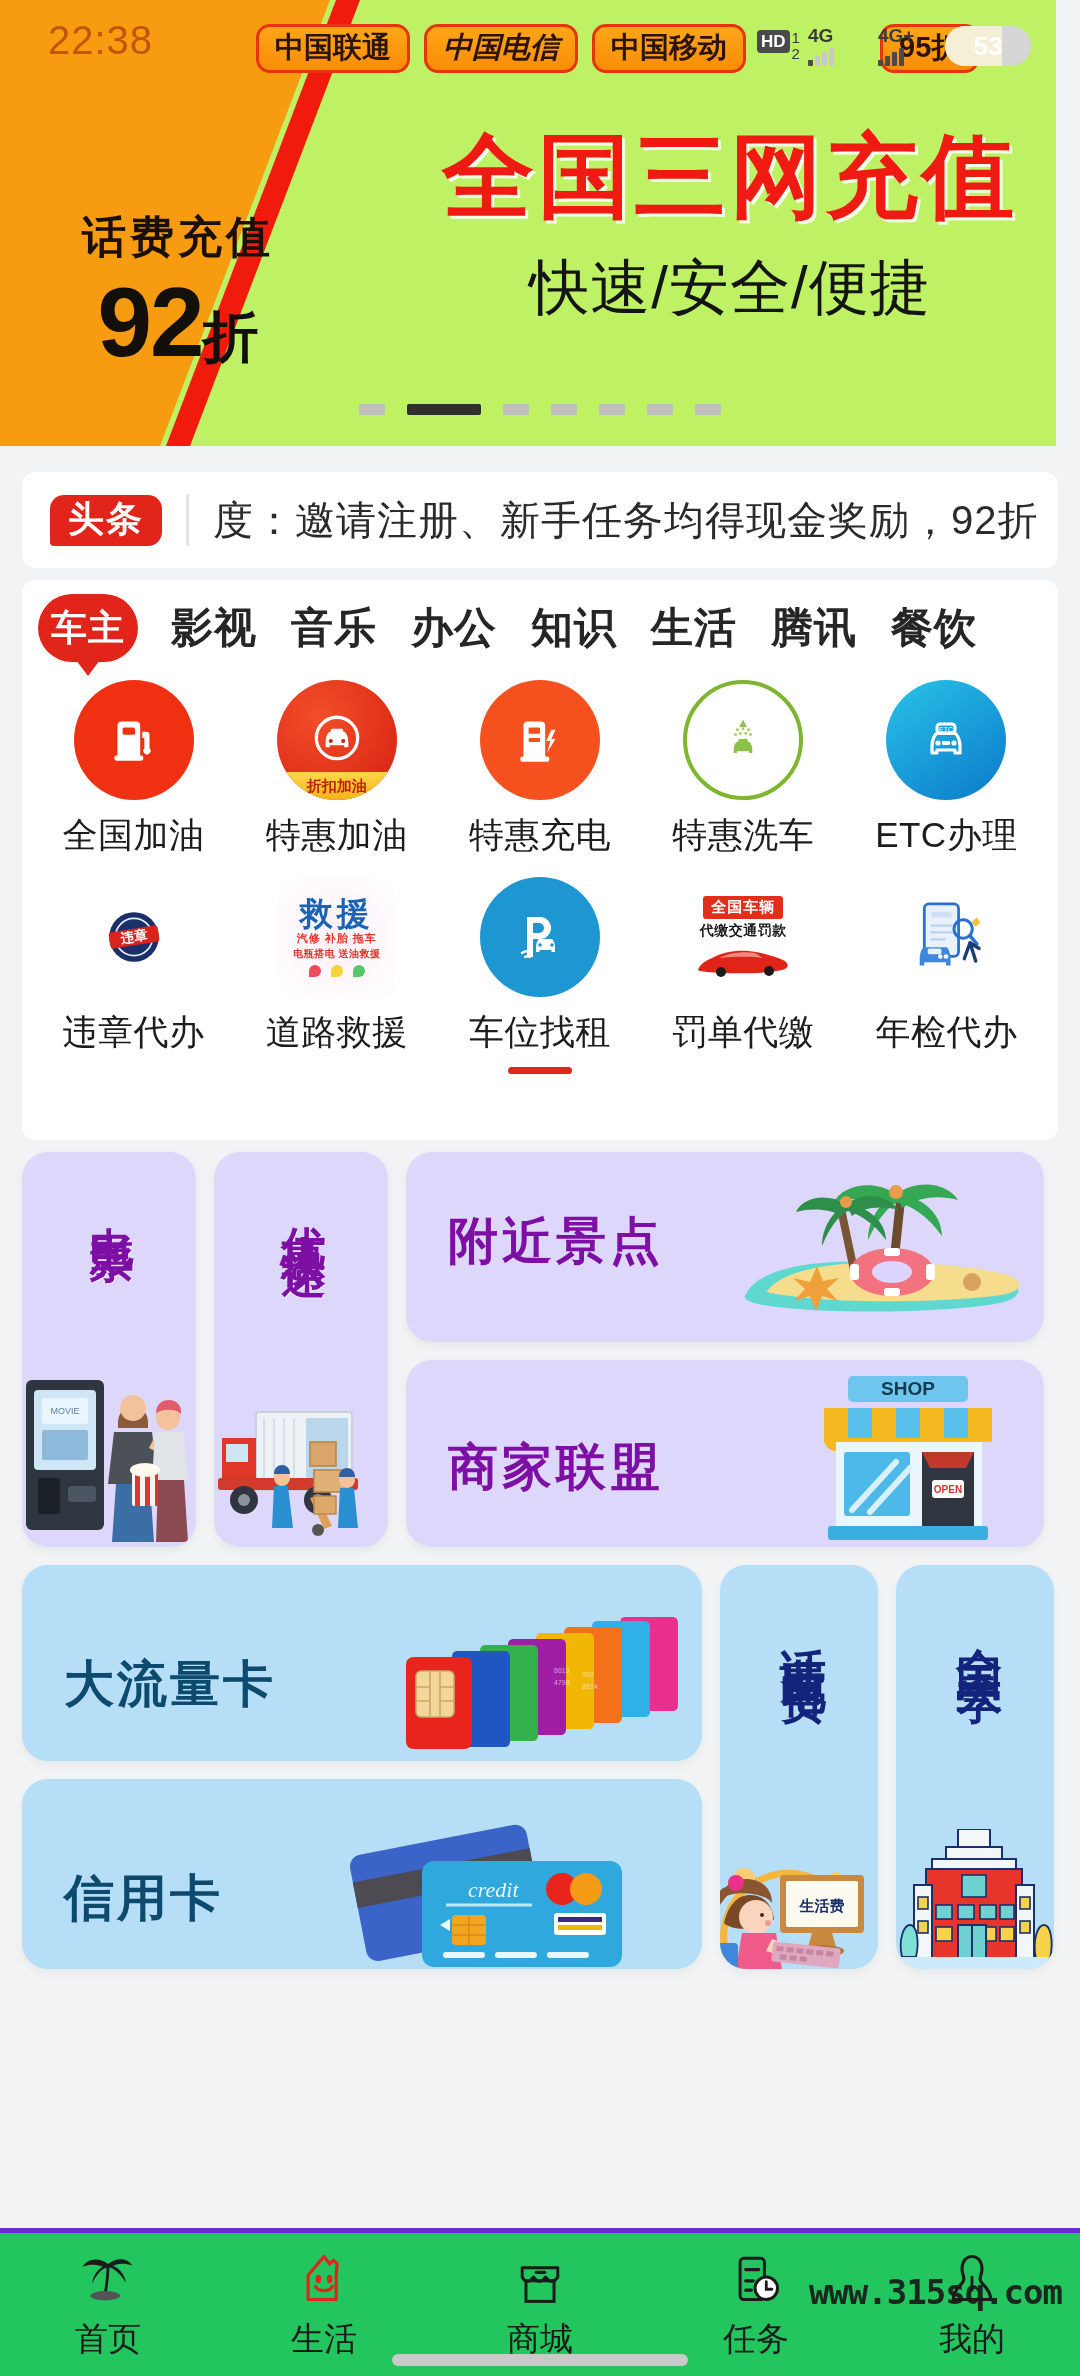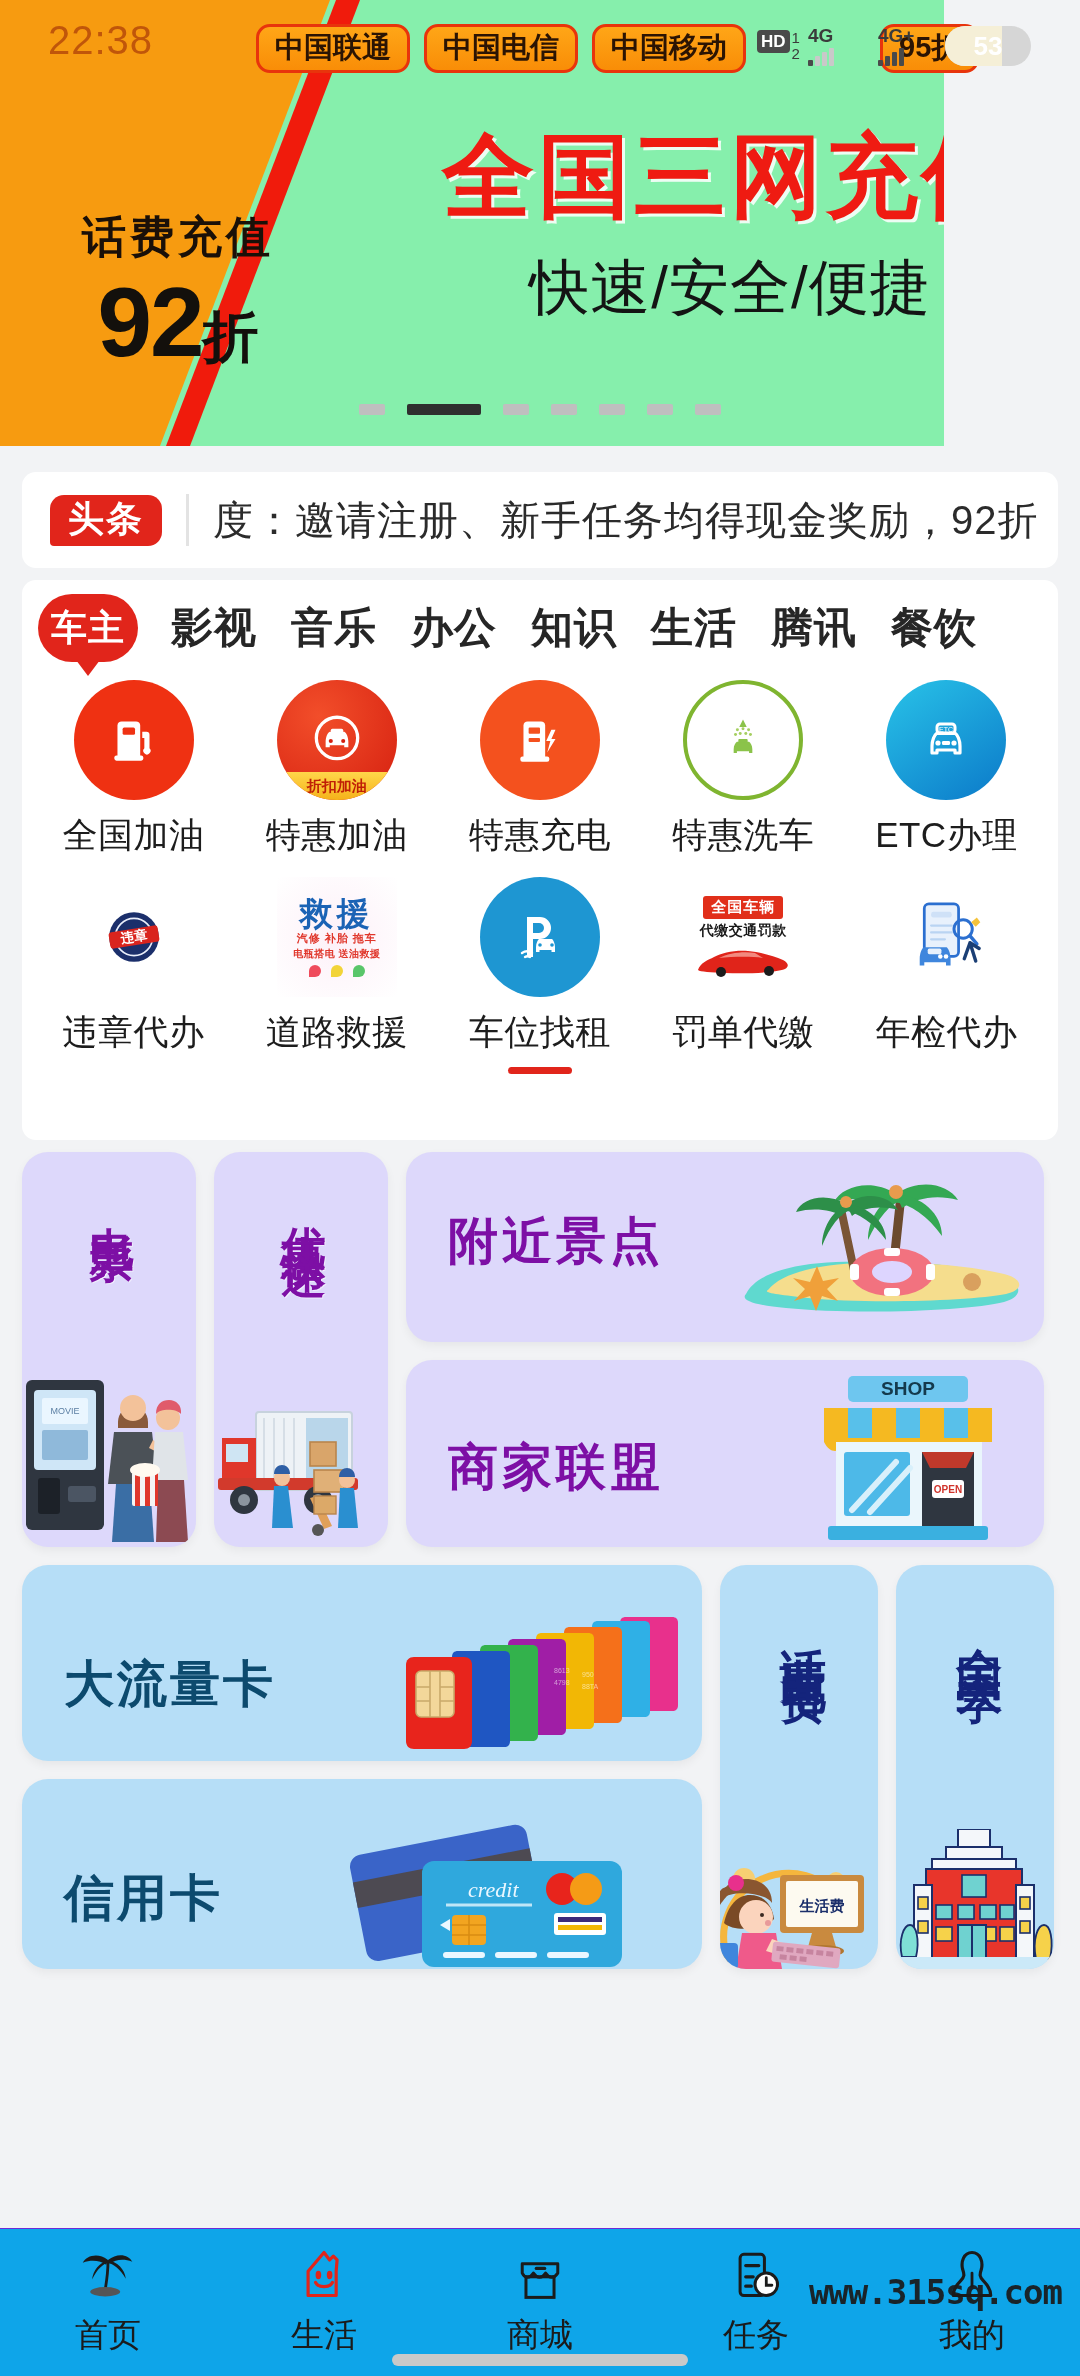--- a/index.html
+++ b/index.html
@@ -25,21 +25,21 @@
     position:absolute; top:24px;
     background:linear-gradient(180deg,#ffa617,#f98d07);
     border:3px solid #e8340c;
     border-radius:14px;
     padding:6px 16px 8px;
     font-size:29px; font-weight:bold; color:#2b1403;
     line-height:1;
     white-space:nowrap;
   }
   .pill-1{ left:256px; }
-  .pill-2{ left:424px; }
+  .pill-2{ left:424px;font-style:italic; }
   .pill-3{ left:592px; }
   .pill-4{ left:880px; }
 
   .sb-hd{
     position:absolute; left:757px; top:30px;
     display:flex; align-items:flex-start;
   }
   .hd-box{
     background:#4a4a4a; color:#fff; font-size:17px; font-weight:bold;
     border-radius:4px; padding:3px 4px; line-height:1;
@@ -63,22 +63,22 @@
     position:absolute; left:0; top:0; bottom:0; width:66%;
     background:#f5efd7;
   }
   .battery .pct{
     position:absolute; inset:0; display:flex; align-items:center; justify-content:center;
     font-size:26px; color:#fff; font-weight:bold;
   }
 
   
   .hero{
-    position:absolute; top:0; left:0; width:944px; height:446px;
-    background:#86efac; overflow:hidden; z-index:10;
+    position:absolute; top:0; left:0; width:1056px; height:446px;
+    background:#bef264; overflow:hidden; z-index:10;
   }
   .hero-orange{
     position:absolute; left:0; top:0; width:470px; height:446px;
     background:#f79b10;
     clip-path: polygon(0 0, 330px 0, 160px 446px, 0 446px);
   }
   .hero-redline{
     position:absolute; left:0; top:0; width:480px; height:446px;
     clip-path: polygon(336px 0, 360px 0, 190px 446px, 166px 446px);
     background:#f01b0c;
@@ -243,21 +243,21 @@
   
   .truckart{ left:0; bottom:4px; width:174px; height:165px; }
   
   .girlart{ left:-4px; bottom:0; width:168px; height:130px; }
   
   .uniart{ left:0; bottom:0; width:158px; height:140px; }
 
   
   .tabbar{
     position:absolute; left:0; bottom:0; width:1080px; height:148px;
-    background:#0ea5e9; border-top:1px solid #6d28d9;
+    background:#22c55e; border-top:5px solid #6d28d9;
     display:flex; align-items:flex-start; padding-top:14px; z-index:40;
   }
   .tab{ flex:1; display:flex; flex-direction:column; align-items:center; gap:8px; }
   .tab .tico{ width:62px; height:62px; display:flex; align-items:center; justify-content:center; }
   .tab .tlbl{ font-size:33px; color:#1b1b1b; }
   .tab.active .tlbl{ color:#1b1b1b; }
   .homebar{
     position:absolute; bottom:10px; left:50%; margin-left:-148px;
     width:296px; height:12px; border-radius:6px; background:#c9c9c9; z-index:50;
   }

